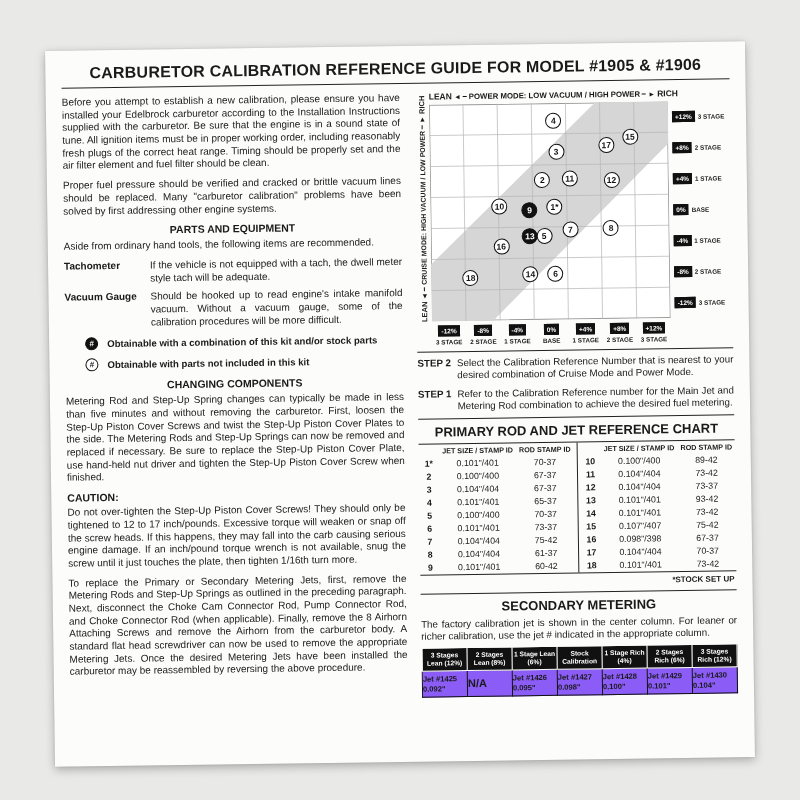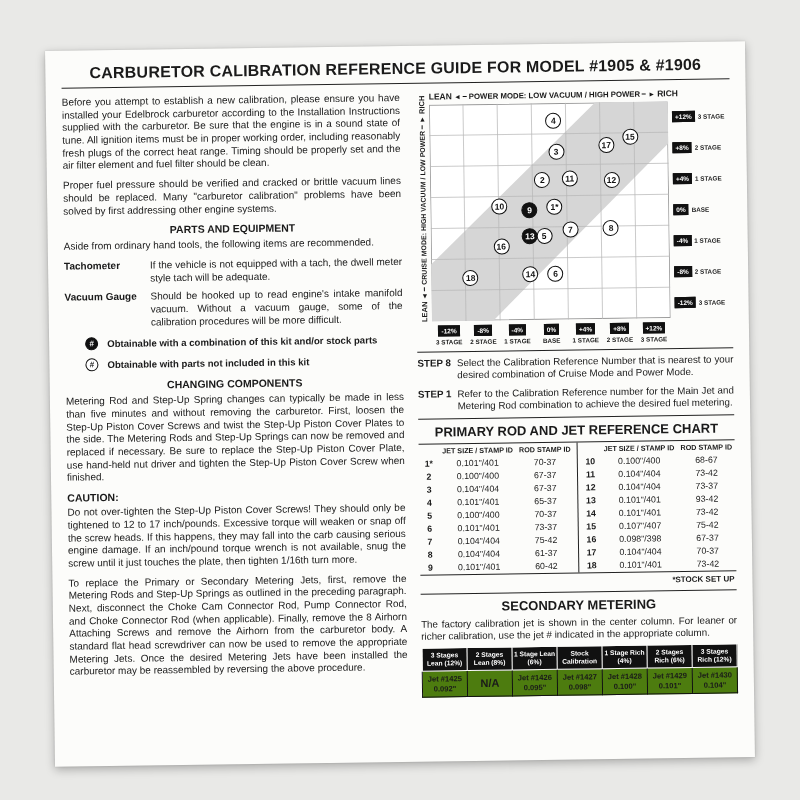--- a/index.html
+++ b/index.html
@@ -93,21 +93,21 @@
   .ptable th { font-size:7.2px; font-weight:bold; text-align:center; padding:3px 0 2px; line-height:1.1; white-space:nowrap; }
   .ptable td { font-size:8.8px; text-align:center; padding:1px 0; line-height:1.25; white-space:nowrap; }
   .ptable td.num { font-weight:bold; width:20px; text-align:center; }
   .footnote { text-align:right; font-size:8px; font-weight:bold; margin:3px 2px 2px 0; }
 
   .sec-intro { font-size:9.8px; line-height:1.25; text-align:justify; margin-bottom:5px; }
   .stable { width:100%; border-collapse:collapse; table-layout:fixed; }
   .stable th { background:#111; color:#fff; font-size:6.7px; font-weight:bold;
                padding:3px 1px; border:1.5px solid #fcfcfa; line-height:1.2; }
   .stable td { border:1px solid #111; font-size:7.6px; font-weight:bold;
-               text-align:center; padding:3px 0; line-height:1.25; background:#4d7c0f; }
+               padding:3px 0; line-height:1.25; background:#8b5cf6; }
   .stable td .na { font-size:11px; }
 </style>
 </head>
 <body>
 
 <div class="sheet">
 
   <h1 class="title">CARBURETOR CALIBRATION REFERENCE GUIDE FOR MODEL #1905 &amp; #1906</h1>
 
   <div class="cols">
@@ -272,21 +272,21 @@
             <div class="bl">
               <span class="tag">+12%</span>
               <span class="stg">3 STAGE</span>
             </div>
           </div>
       </div>
 
       <div class="rule"></div>
 
       <div class="step">
-        <span class="step-label">STEP 8</span>
+        <span class="step-label">STEP 2</span>
         <span>Select the Calibration Reference Number that is nearest to your desired combination of Cruise Mode and Power Mode.</span>
       </div>
       <div class="step">
         <span class="step-label">STEP 1</span>
         <span>Refer to the Calibration Reference number for the Main Jet and Metering Rod combination to achieve the desired fuel metering.</span>
       </div>
 
       <div class="rule"></div>
 
       <h3 class="sec-heading">PRIMARY ROD AND JET REFERENCE CHART</h3>
@@ -355,21 +355,21 @@
               <tr>
                 <th></th>
                 <th>JET SIZE / STAMP ID</th>
                 <th>ROD STAMP ID</th>
               </tr>
             </thead>
             <tbody id="ptable-right">
                 <tr>
                   <td class="num">10</td>
                   <td>0.100"/400</td>
-                  <td>68-67</td>
+                  <td>89-42</td>
                 </tr>
                 <tr>
                   <td class="num">11</td>
                   <td>0.104"/404</td>
                   <td>73-42</td>
                 </tr>
                 <tr>
                   <td class="num">12</td>
                   <td>0.104"/404</td>
                   <td>73-37</td>

